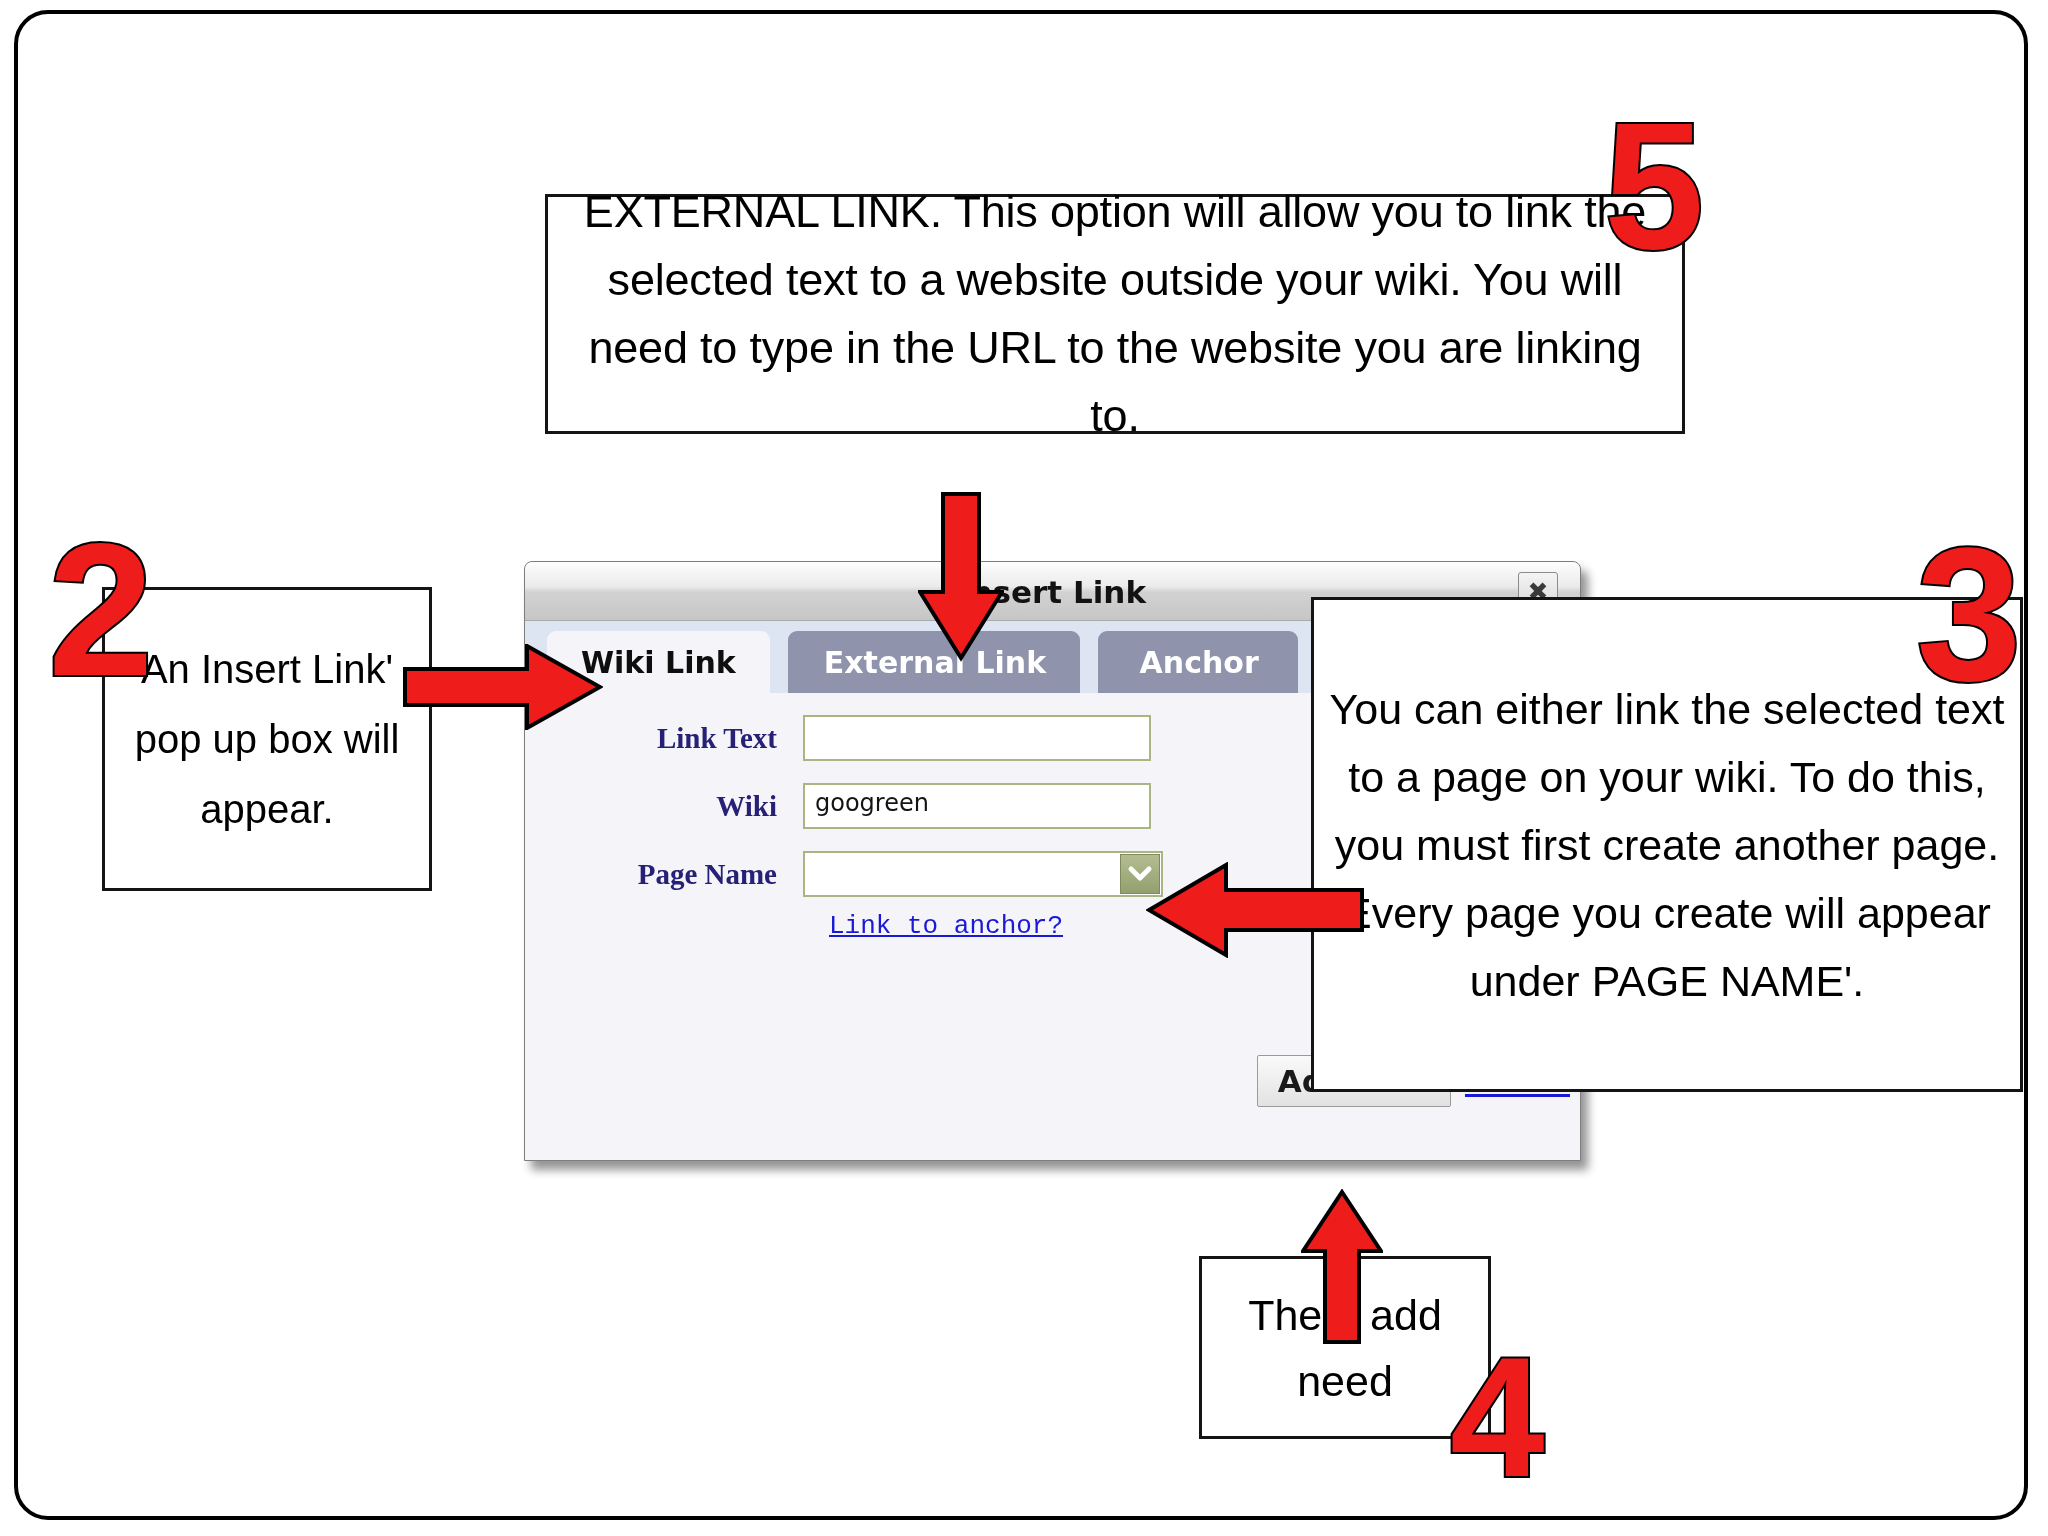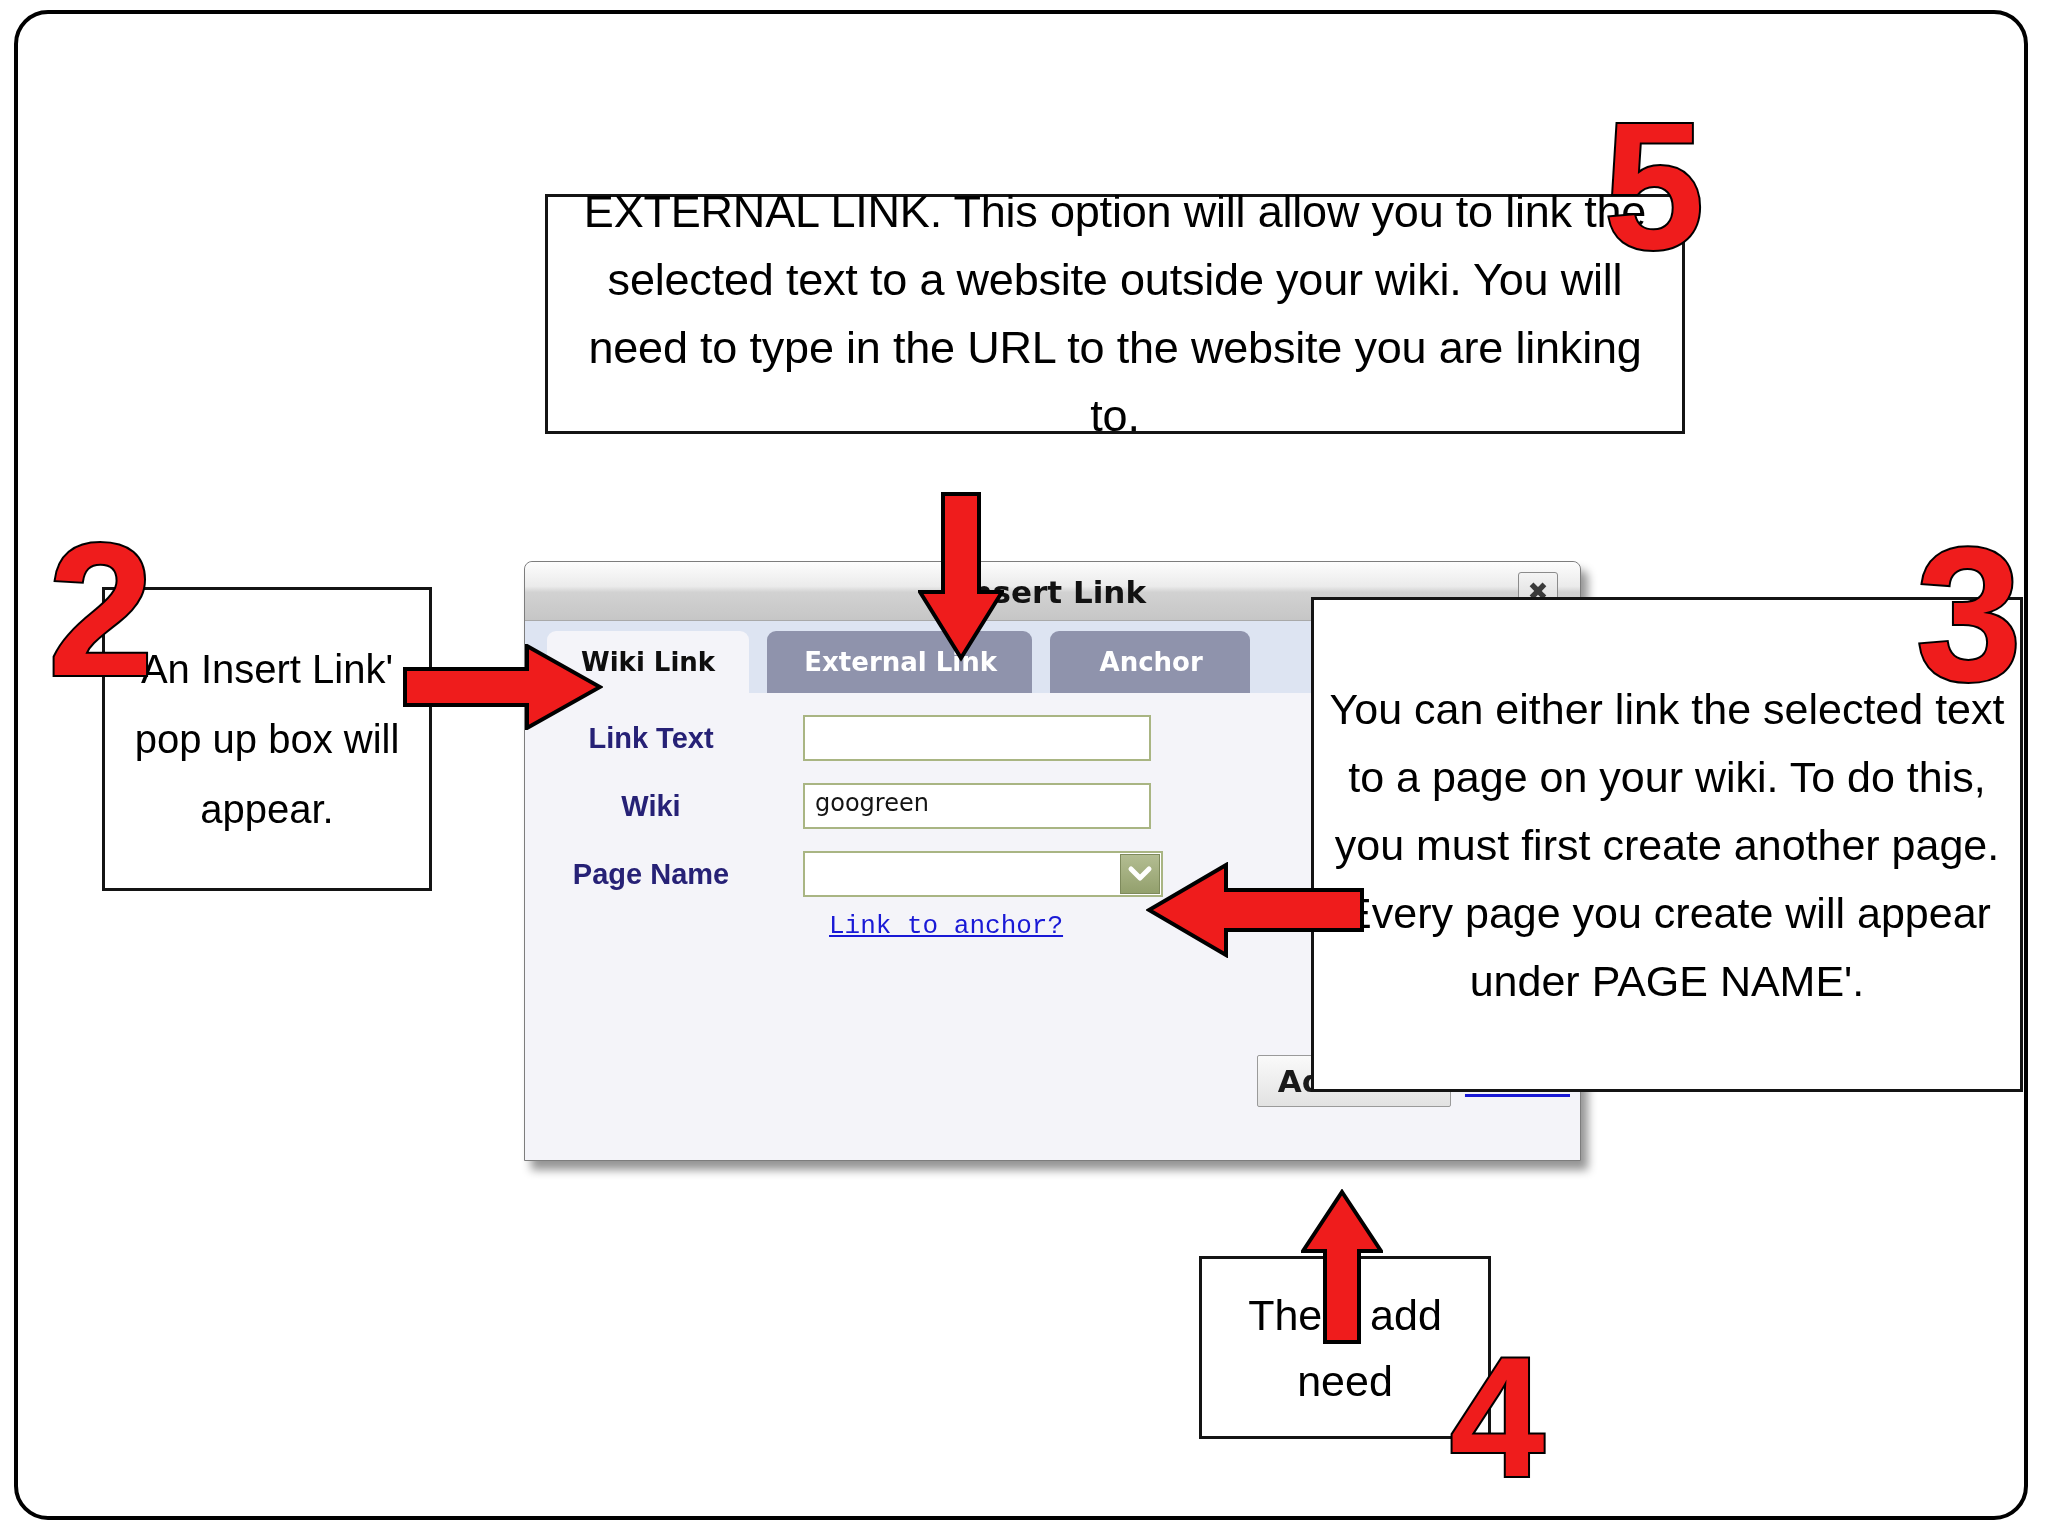--- a/index.html
+++ b/index.html
@@ -151,21 +151,21 @@
     padding: 10px 0 0 22px;
     box-sizing: border-box;
     display: flex;
     align-items: flex-end;
     gap: 18px;
   }
   .tab {
     height: 62px;
     padding: 0 34px;
     display: flex; align-items: center; justify-content: center;
-    font-size: 26px; font-weight: bold;
+    font-size: 30px; font-weight: bold;
     border-radius: 9px 9px 0 0;
     box-sizing: border-box;
     white-space: nowrap;
     font-family: "DejaVu Sans", sans-serif;
   }
   .tab.active {
     background: #f4f4f9;
     color: #0e0e0e;
     min-width: 200px;
   }
@@ -186,27 +186,27 @@
     box-sizing: border-box;
   }
   .form-row {
     display: flex;
     align-items: center;
     height: 62px;
     margin-bottom: 6px;
   }
   .form-label {
     width: 278px;
-    text-align: center;
+    text-align: right;
     padding-right: 26px;
     box-sizing: border-box;
     font-size: 29px;
     font-weight: bold;
     color: #262176;
-    font-family: Liberation Sans, sans-serif;
+    font-family: Liberation Serif, serif;
   }
   .form-label.normal { font-weight: normal; }
   .field {
     height: 46px;
     border: 2px solid #a9b583;
     background: #ffffff;
     box-sizing: border-box;
   }
   #field-link-text { width: 348px; }
   #field-wiki {

